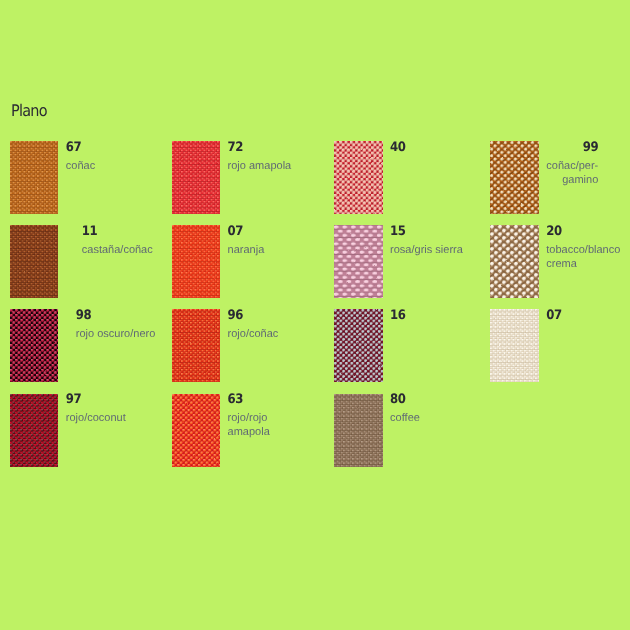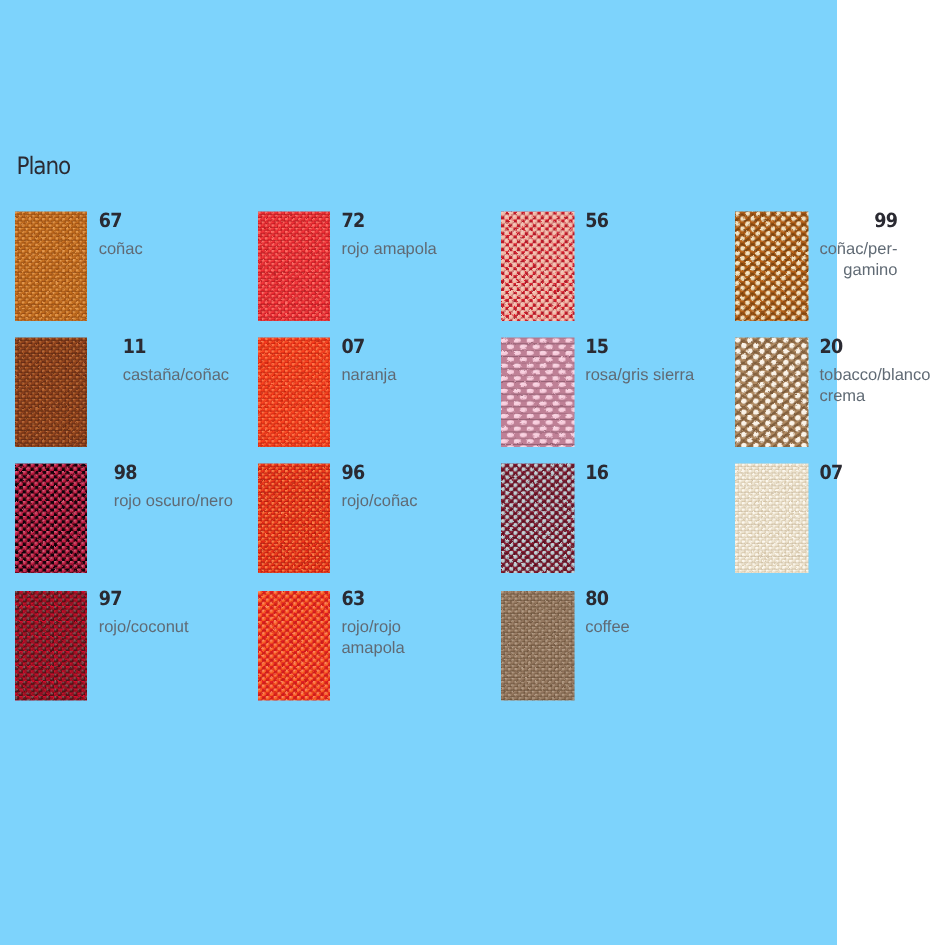--- a/index.html
+++ b/index.html
@@ -3,21 +3,21 @@
 <meta charset="utf-8">
 <title>Plano</title>
 <style>
   html,body{margin:0;padding:0;}
   body{
     width:630px;height:630px;background:#ffffff;overflow:hidden;
     font-family:"Liberation Sans", sans-serif;
     -webkit-font-smoothing:antialiased;
     text-rendering:geometricPrecision;
   }
-  #page{position:relative;width:558px;height:630px;background:#7dd3fc;}
+  #page{position:relative;width:630px;height:630px;background:#bef264;}
   #title{
     position:absolute;left:11px;top:103px;transform:translateZ(0);
     font-family:"DejaVu Sans Condensed","DejaVu Sans",sans-serif;
     font-size:16px;font-weight:400;color:#2b2b33;letter-spacing:-0.75px;
     line-height:16px;
   }
   .swatch-item{position:absolute;}
   .chip{position:absolute;left:0;top:0;display:block;}
   .meta{position:absolute;transform:translateZ(0);}
   .code{
@@ -126,21 +126,21 @@
               <filter id="fx2" x="0" y="0" width="100%" height="100%">
                 <feTurbulence type="fractalNoise" baseFrequency="0.45 0.75" numOctaves="3" seed="17" result="n"></feTurbulence>
                 <feDisplacementMap in="SourceGraphic" in2="n" scale="1.6" xChannelSelector="R" yChannelSelector="G"></feDisplacementMap>
               </filter>
             </defs>
             <g filter="url(#fx2)">
               <rect x="-2" y="-2" width="52.6" height="77" fill="url(#tx2)"></rect>
             </g>
           </svg></div>
         <div class="meta" style="left: 56px; top: 0.8px;">
-          <div class="code">56</div>
+          <div class="code">40</div>
         </div>
       </div>
       <div class="swatch-item" style="left: 490.3px; top: 141px;">
         <div class="chip"><svg width="48.6" height="73" viewBox="0 0 48.6 73">
             <defs>
               <radialGradient id="tx3gh" cx="35%" cy="27%" r="74%">
                 <stop offset="0%" stop-color="#f7ecd7"></stop>
                 <stop offset="34%" stop-color="#f2e1c0"></stop>
                 <stop offset="74%" stop-color="#f0dcb6"></stop>
                 <stop offset="100%" stop-color="#a07e57"></stop>

